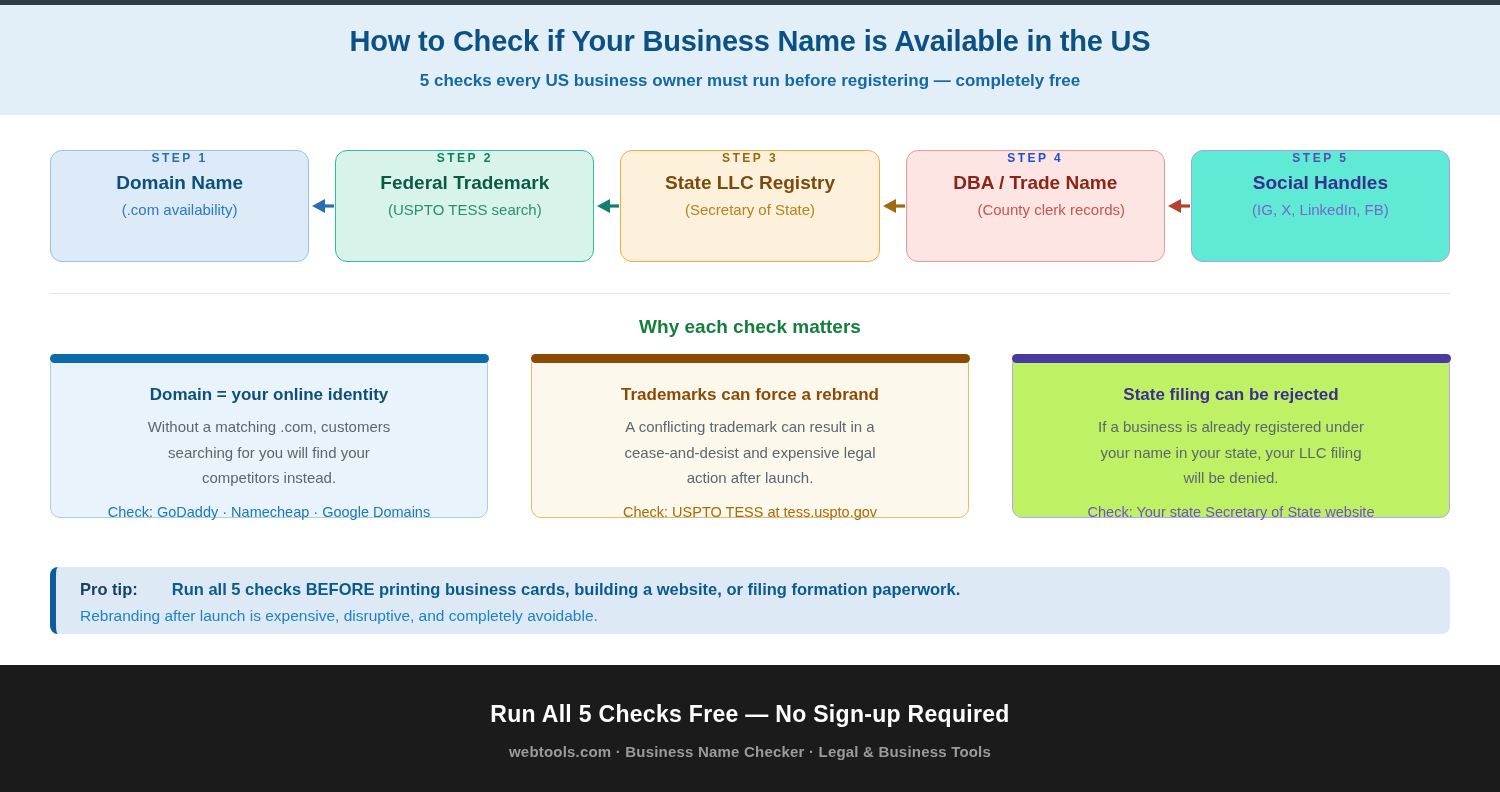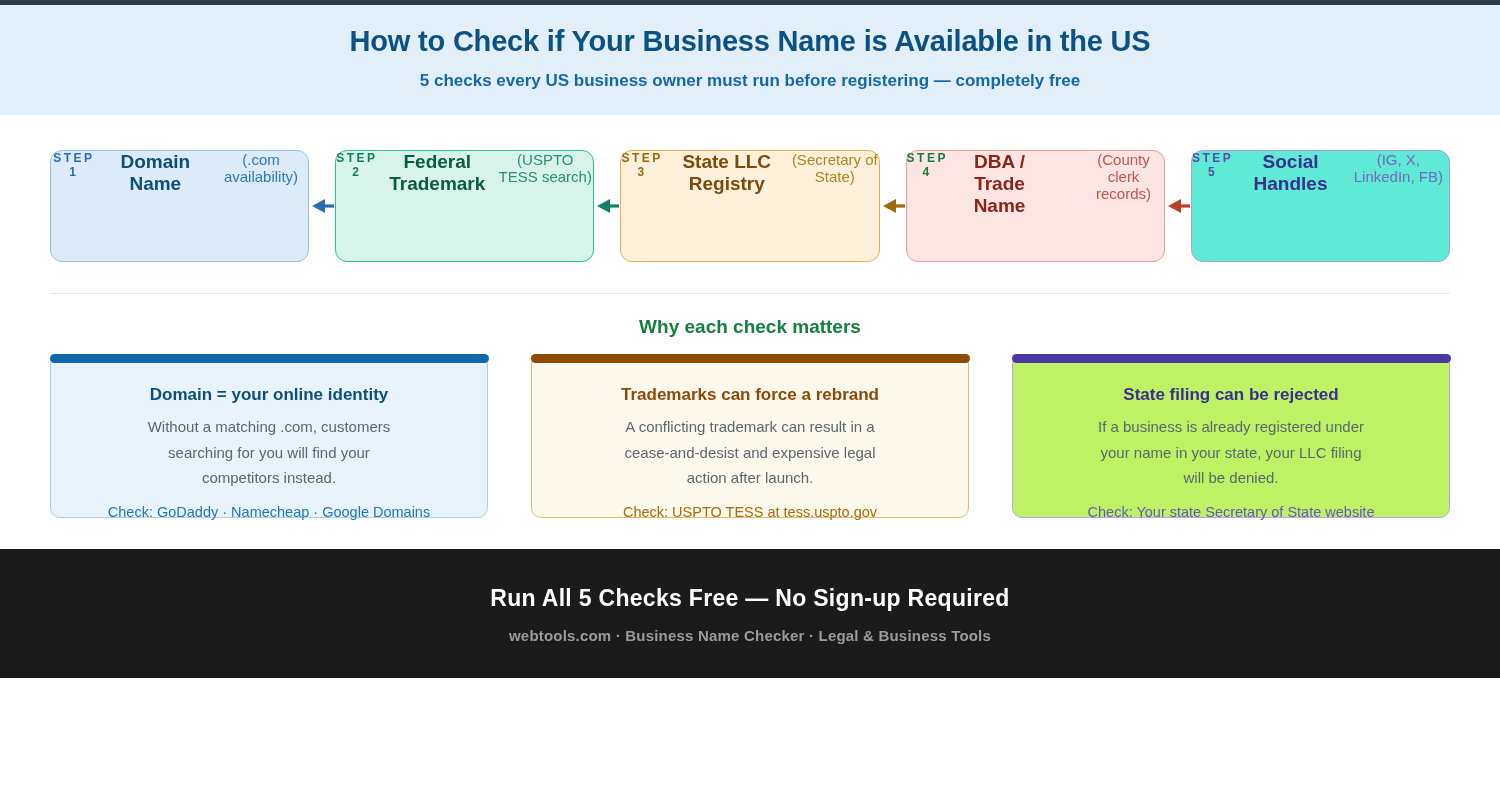--- a/index.html
+++ b/index.html
@@ -5,33 +5,33 @@
   html,body{margin:0;padding:0;width:1500px;height:792px;overflow:hidden;background:#ffffff;
     font-family:"Liberation Sans", sans-serif;-webkit-font-smoothing:antialiased;}
   .top-bar{height:5px;background:#2e3d45;}
   
   .header{background:#e2eef8;text-align:center;height:110px;box-sizing:border-box;padding-top:20px;}
   .header h1{margin:0;font-size:29px;font-weight:800;color:#0b5183;letter-spacing:-0.2px;}
   .header p{margin:13px 0 0;font-size:17px;font-weight:600;color:#1568a6;text-align:center;}
   
   .steps-row{display:flex;align-items:stretch;margin:35px 50px 0;}
   .step-card{flex:1;box-sizing:border-box;height:112px;border-radius:12px;border:1.5px solid;
-    display:flex;flex-direction:row;justify-content:flex-start;text-align:center;gap:7px;}
+    display:flex;flex-direction:column;justify-content:flex-start;text-align:center;gap:7px;}
   .step-label{font-size:12px;font-weight:bold;letter-spacing:2.5px;}
   .step-title{font-size:19px;font-weight:800;}
   .step-sub{font-size:15px;}
   .step-arrow{flex:0 0 26px;display:flex;align-items:center;justify-content:center;}
   .s1{background:#dcebf7;border-color:#94c3e4;}
   .s1 .step-label{color:#2a6db5;} .s1 .step-title{color:#0d4f7c;} .s1 .step-sub{color:#2d7ab8;}
   .s2{background:#d8f3ea;border-color:#2bbfa0;}
   .s2 .step-label{color:#0f7e5e;} .s2 .step-title{color:#0b5a43;} .s2 .step-sub{color:#2a8f72;}
   .s3{background:#fdf1dc;border-color:#edab49;}
   .s3 .step-label{color:#9a660f;} .s3 .step-title{color:#7c4a0a;} .s3 .step-sub{color:#b5821f;}
   .s4{background:#fce5e3;border-color:#ef9a93;}
-  .s4 .step-label{color:#15803d;} .s4 .step-title{color:#8e2318;} .s4 .step-sub{color:#c2574a;padding-left:32px;}
+  .s4 .step-label{color:#1d4ed8;} .s4 .step-title{color:#8e2318;} .s4 .step-sub{color:#c2574a;padding-left:32px;}
   .s5{background:#5eead4;border-color:#aaa0e2;}
   .s5 .step-label{color:#5a4cae;} .s5 .step-title{color:#3b2f8e;} .s5 .step-sub{color:#7668c5;}
   .a1 svg{fill:#2a6db5;} .a2 svg{fill:#12806a;} .a3 svg{fill:#a06a10;} .a4 svg{fill:#b8402a;}
   
   .divider{border:none;border-top:1px solid #e4e4e4;margin:31px 50px 0;}
   .why-heading{margin:22px 0 16px;text-align:center;font-size:19px;font-weight:700;color:#15803d;}
   .why-row{display:flex;gap:43px;margin:0 50px;}
   .why-card{flex:1;position:relative;box-sizing:border-box;height:164px;border-radius:10px;
     border:1.5px solid;padding:30px 20px 0;text-align:center;}
   .why-bar{position:absolute;top:-1.5px;left:-1.5px;right:-1.5px;height:9px;border-radius:7px;}
@@ -153,19 +153,25 @@
 
     <div class="why-card w3">
       <div class="why-bar"></div>
       <h3 class="why-title">State filing can be rejected</h3>
       <p class="why-body">If a business is already registered under your name in your state, your LLC filing will be denied.</p>
       <div class="why-check">Check: Your state Secretary of State website</div>
     </div>
 
   </div>
 
+  <div class="pro-tip">
+    <div class="pro-line1">
+      <span class="pro-label">Pro tip:</span><span class="pro-headline">Run all 5 checks BEFORE printing business cards, building a website, or filing formation paperwork.</span>
+    </div>
+    <div class="pro-sub">Rebranding after launch is expensive, disruptive, and completely avoidable.</div>
+  </div>
 
 </main>
 
 <footer class="footer">
   <p class="footer-title">Run All 5 Checks Free — No Sign-up Required</p>
   <p class="footer-sub">webtools.com · Business Name Checker · Legal &amp; Business Tools</p>
 </footer>
 
 </body></html>

